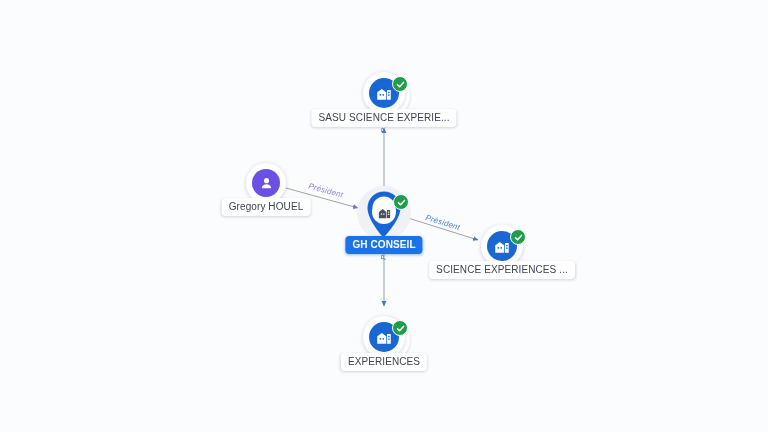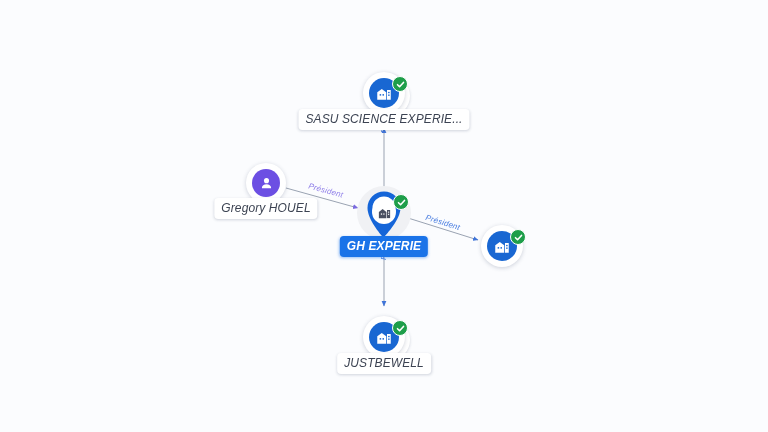--- a/index.html
+++ b/index.html
@@ -121,27 +121,26 @@
   }
   .pin-inner svg { width: 15px; height: 15px; display: block; }
 
   
   .label {
     position: absolute;
     transform: translateX(-50%);
     white-space: nowrap;
     background: #ffffff;
     color: #3c4352;
-    font-size: 12px;
+    font-size: 10px;
     letter-spacing: .1px;
     padding: 3px 7px 4px 7px;
     border-radius: 4px;
     box-shadow: 0 1px 3px rgba(40,55,90,0.20);
     cursor: pointer;
-    font-style: italic;
   }
   .label.selected {
     background: #1a73e8;
     color: #ffffff;
     font-weight: bold;
     box-shadow: 0 1px 3px rgba(26,115,232,0.45);
   }
 
   
   .edge-label {
@@ -241,41 +240,42 @@
         <rect x="17.5" y="14" width="2" height="1.8" fill="#ffffff"></rect>
       </svg>
     </div>
     <div class="badge" style="left:9px; top:-19px;">
       <svg viewBox="0 0 24 24" xmlns="http://www.w3.org/2000/svg">
         <path fill="none" stroke="#ffffff" stroke-width="4.2" stroke-linecap="round" stroke-linejoin="round" d="M4 12.5 L9.5 18 L20 6.5"></path>
       </svg>
     </div>
     <div class="node-hit"></div>
   </div>
-  <div class="label selected" style="left:384px; top:236px;">GH EXPERIE</div>
+  <div class="label selected" style="left:384px; top:236px;">GH CONSEIL</div>
 
   <div class="node" style="left:502px; top:246px;">
     <div class="halo"></div>
     <div class="disc">
       <svg viewBox="0 0 24 24" xmlns="http://www.w3.org/2000/svg">
         <path fill="#ffffff" d="M3 21V11l6-4.5L15 11v10H3z"></path>
         <path fill="#ffffff" d="M16 21V8h5v13h-5z"></path>
         <rect x="6.2" y="13.5" width="2" height="2" fill="#1967d2"></rect>
         <rect x="10" y="13.5" width="2" height="2" fill="#1967d2"></rect>
         <rect x="17.5" y="10.5" width="2" height="1.8" fill="#1967d2"></rect>
         <rect x="17.5" y="14" width="2" height="1.8" fill="#1967d2"></rect>
       </svg>
     </div>
     <div class="badge">
       <svg viewBox="0 0 24 24" xmlns="http://www.w3.org/2000/svg">
         <path fill="none" stroke="#ffffff" stroke-width="4.2" stroke-linecap="round" stroke-linejoin="round" d="M4 12.5 L9.5 18 L20 6.5"></path>
       </svg>
     </div>
     <div class="node-hit"></div>
   </div>
+  <div class="label" style="left:502px; top:261px;">SCIENCE EXPERIENCES ...</div>
 
   <div class="node" style="left:384px; top:337px;">
     <div class="stack s2"></div>
     <div class="stack s1"></div>
     <div class="halo"></div>
     <div class="disc">
       <svg viewBox="0 0 24 24" xmlns="http://www.w3.org/2000/svg">
         <path fill="#ffffff" d="M3 21V11l6-4.5L15 11v10H3z"></path>
         <path fill="#ffffff" d="M16 21V8h5v13h-5z"></path>
         <rect x="6.2" y="13.5" width="2" height="2" fill="#1967d2"></rect>
@@ -284,15 +284,15 @@
         <rect x="17.5" y="14" width="2" height="1.8" fill="#1967d2"></rect>
       </svg>
     </div>
     <div class="badge">
       <svg viewBox="0 0 24 24" xmlns="http://www.w3.org/2000/svg">
         <path fill="none" stroke="#ffffff" stroke-width="4.2" stroke-linecap="round" stroke-linejoin="round" d="M4 12.5 L9.5 18 L20 6.5"></path>
       </svg>
     </div>
     <div class="node-hit"></div>
   </div>
-  <div class="label" style="left:384px; top:353px;">JUSTBEWELL</div>
+  <div class="label" style="left:384px; top:353px;">EXPERIENCES</div>
 
 </div>
 
 </body></html>

